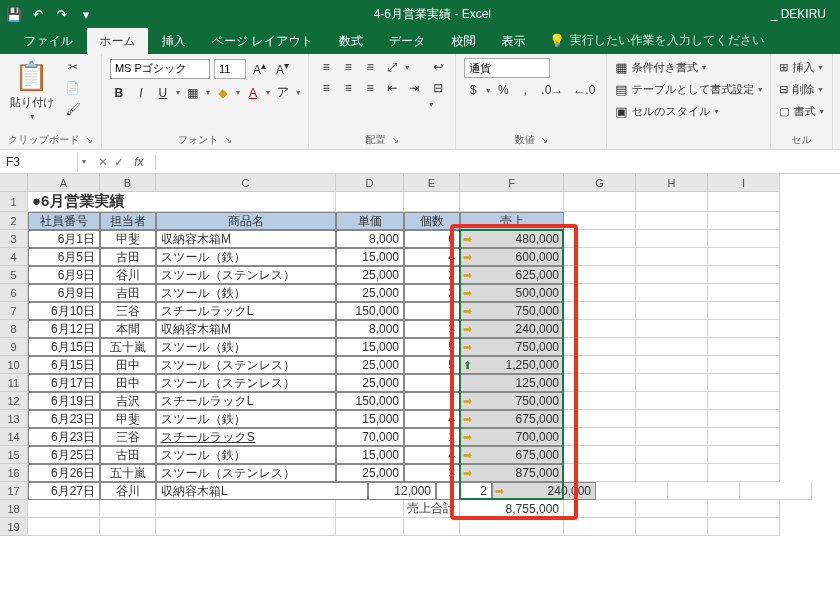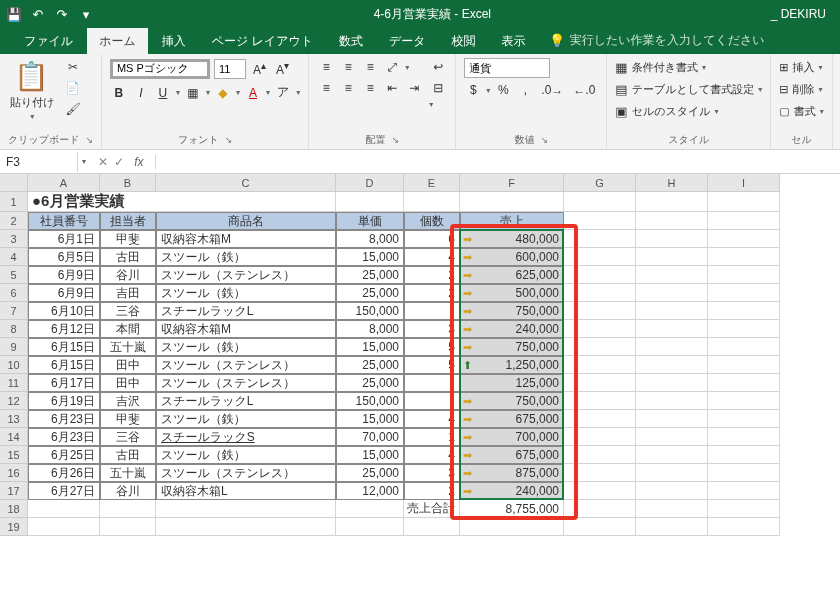--- a/index.html
+++ b/index.html
@@ -28,21 +28,21 @@
 .big-btn { display:flex; flex-direction:column; align-items:center; gap:2px; cursor:pointer; padding:2px; }
 .big-btn .ic { font-size:28px; }
 .big-btn .lbl { font-size:11px; }
 .col { display:flex; flex-direction:column; gap:3px; }
 .row { display:flex; gap:4px; align-items:center; }
 .small-btn { padding:2px 3px; cursor:pointer; font-size:12px; min-width:18px; text-align:center; }
 .small-btn.b { font-weight:bold; }
 .small-btn.i { font-style:italic; }
 .small-btn.u { text-decoration:underline; }
 .drop { font-size:8px; color:#666; cursor:pointer; }
-.font-name { width:100px; border:3px solid #a3a3a3; background:#fff; padding:2px 4px; font-size:11px; height:20px; }
+.font-name { width:100px; border:1px solid #a3a3a3; background:#fff; padding:2px 4px; font-size:11px; height:20px; }
 .font-size { width:32px; border:1px solid #aaa; background:#fff; padding:2px 4px; font-size:11px; height:20px; }
 .number-format { width:86px; border:1px solid #aaa; background:#fff; padding:2px 4px; font-size:11px; height:20px; }
 .style-item { display:flex; align-items:center; gap:4px; font-size:11px; padding:2px 0; cursor:pointer; }
 .style-item .ic { font-size:13px; }
 .cell-item { display:flex; align-items:center; gap:4px; font-size:11px; padding:2px 0; cursor:pointer; }
 
 
 .formula-bar { height:24px; border-bottom:1px solid #d4d4d4; display:flex; align-items:center; background:#fff; }
 .name-box { width:78px; border-right:1px solid #d4d4d4; padding:3px 6px; font-size:12px; }
 .fb-btns { display:flex; gap:6px; padding:0 8px; border-right:1px solid #d4d4d4; }
@@ -214,23 +214,20 @@
             <span>テーブルとして書式設定</span> 
             <span class="drop">▾</span>
           </div>
         <div class="style-item">
             <span class="ic">▣</span>
             <span>セルのスタイル</span> 
             <span class="drop">▾</span>
           </div>
       </div>
     </div>
-    <div class="group-label">
-        <span>スタイル</span>
-      </div>
   </div>
 
   <div class="group">
     <div class="group-body">
       <div class="col">
         <div class="cell-item">
             <span class="ic">⊞</span>
             <span>挿入</span> 
             <span class="drop">▾</span>
           </div>
@@ -470,21 +467,21 @@
           <div class="cell h18 data-b r" style="width: 68px;">25,000</div>
           <div class="cell h18 data-b r" style="width: 56px;">3</div>
           <div class="cell h18 sales" style="width: 104px;"><span class="arrow-ic side">➡</span>875,000</div>
           <div class="cell h18" style="width: 72px;"></div>
           <div class="cell h18" style="width: 72px;"></div>
           <div class="cell h18" style="width: 72px;"></div>
         </div>
         <div class="crow">
           <div class="cell h18 data-b r" style="width: 72px;">6月27日</div>
           <div class="cell h18 data-b c" style="width: 56px;">谷川</div>
-          <div class="cell h18 data-b" style="width: 180px;">収納容木箱L</div>
+          <div class="cell h18 data-b" style="width: 212px;">収納容木箱L</div>
           <div class="cell h18 data-b r" style="width: 68px;">12,000</div>
           <div class="cell h18 data-b r" style="width: 56px;">2</div>
           <div class="cell h18 sales" style="width: 104px;"><span class="arrow-ic side">➡</span>240,000</div>
           <div class="cell h18" style="width: 72px;"></div>
           <div class="cell h18" style="width: 72px;"></div>
           <div class="cell h18" style="width: 72px;"></div>
         </div>
         <div class="crow">
           <div class="cell h18" style="width: 72px;"></div>
           <div class="cell h18" style="width: 56px;"></div>

